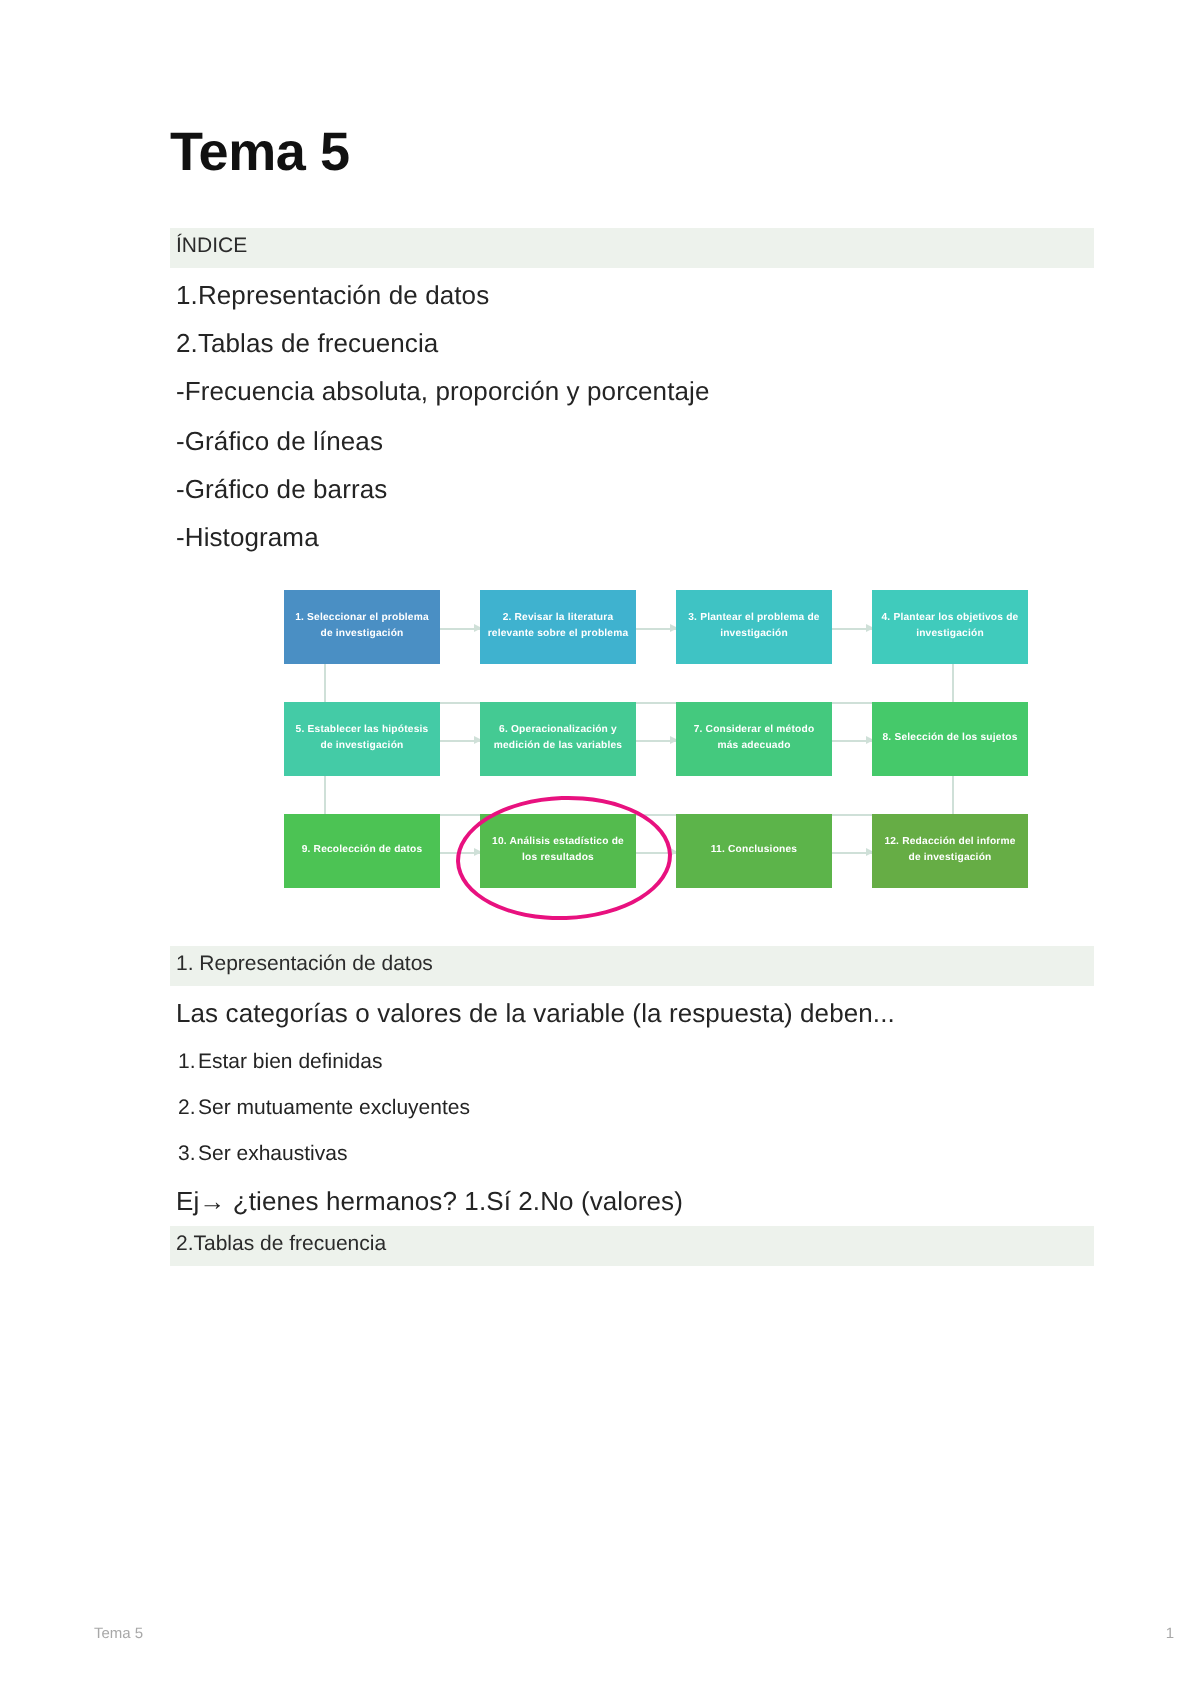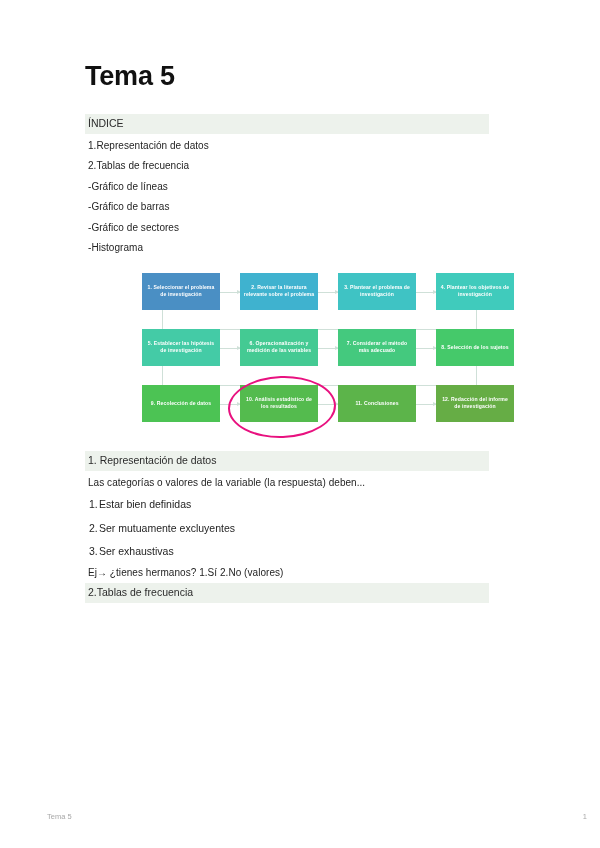--- a/index.html
+++ b/index.html
@@ -42,27 +42,27 @@
   }
 
   
   .band {
     background: #edf2ec;
     font-size: 10.5px;
     color: #2b2b2b;
     padding: 3px 3px 4px 3px;
     margin: 0 0 2px 0;
     line-height: 1.25;
-    width: 404px;
+    width: 462px;
     box-sizing: border-box;
   }
 
   
   .line {
-    font-size: 10px;
+    font-size: 13px;
     color: #242424;
     line-height: 1.25;
     padding: 4px 3px 4px 3px;
     margin: 0;
     letter-spacing: 0.05px;
   }
   .line.dash {
     padding-left: 3px;
   }
 
@@ -172,23 +172,23 @@
 <div class="page">
 
   <div class="content">
 
     <h1 class="doc-title">Tema 5</h1>
 
     <div class="band">ÍNDICE</div>
 
     <p class="line">1.Representación de datos</p>
     <p class="line">2.Tablas de frecuencia</p>
+    <p class="line dash">-Frecuencia absoluta, proporción y porcentaje</p>
     <p class="line dash">-Gráfico de líneas</p>
     <p class="line dash">-Gráfico de barras</p>
-    <p class="line dash">-Gráfico de sectores</p>
     <p class="line dash">-Histograma</p>
 
     <div class="chart-wrap">
       <div class="chart-inner">
 
         <div class="fc-conn-h" style="left:78px; top:19px; width:20px;"></div>
         <div class="fc-conn-h" style="left:176px; top:19px; width:20px;"></div>
         <div class="fc-conn-h" style="left:274px; top:19px; width:20px;"></div>
 
         <div class="fc-elbow" style="left:20px; top:37px; width:313px; height:19px; border-top:none; border-bottom:1px solid #cfe0d8; border-left:1px solid #cfe0d8; border-right:1px solid #cfe0d8;"></div>

